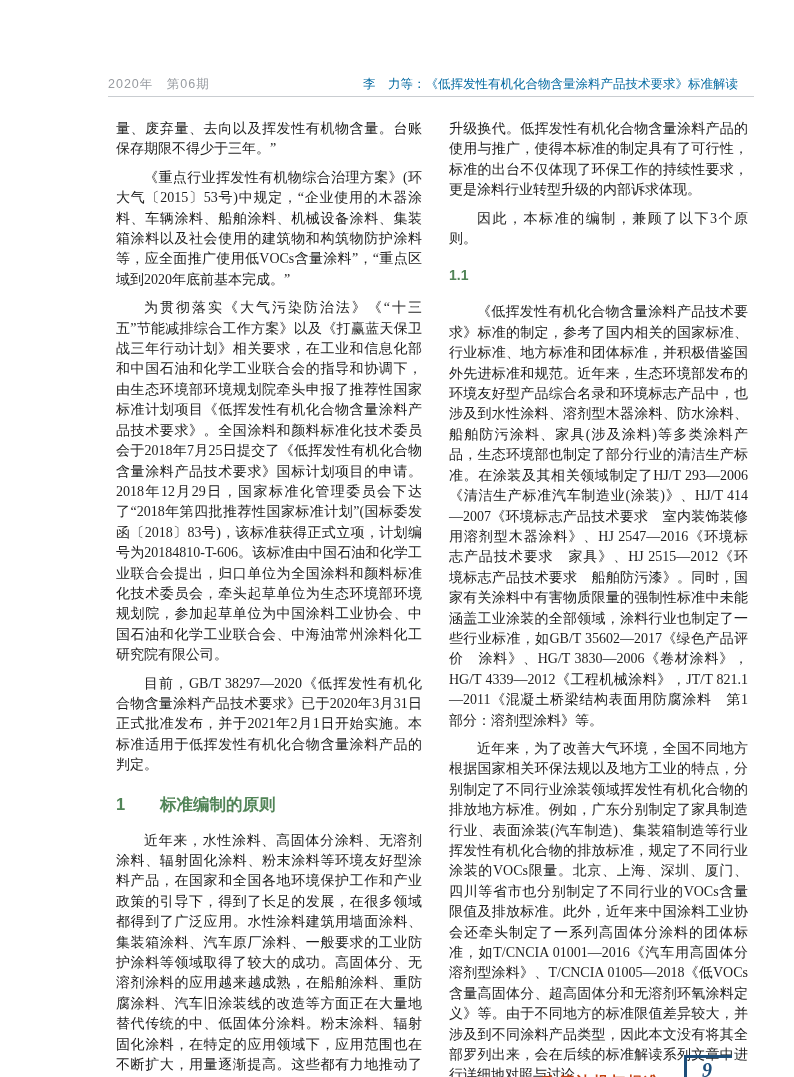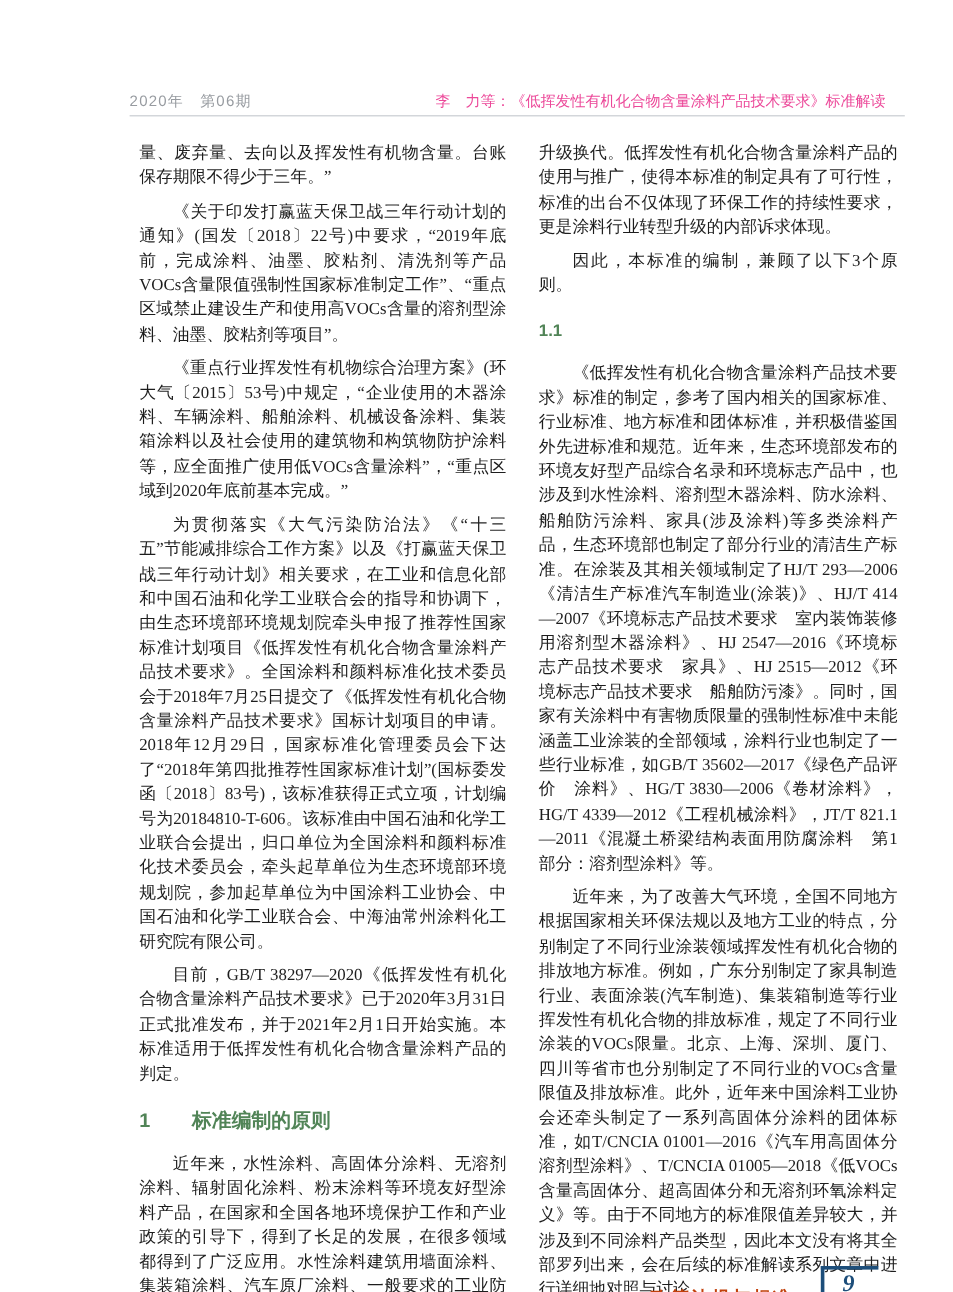--- a/index.html
+++ b/index.html
@@ -12,21 +12,21 @@
     overflow:hidden;
   }
   
   .hdr-left {
     position:absolute; left:76px; top:44px;
     font-size:12.5px; color:#979ba0; letter-spacing:1px;
     font-family:"Liberation Sans", sans-serif;
   }
   .hdr-right {
     position:absolute; right:72px; top:44px;
-    font-size:12.5px; color:#ec4899;
+    font-size:12.5px; color:#0369a1;
     font-family:"Liberation Sans", sans-serif;
   }
   .hdr-rule {
     position:absolute; left:76px; top:64px; width:646px; height:1px;
     background:#c9cdd1;
   }
   
   .col {
     position:absolute; top:79px;
     font-size:14px; line-height:20.4px;
@@ -84,21 +84,20 @@
 <body>
 
 <div class="page">
 
   <div class="hdr-left">2020年　第06期</div>
   <div class="hdr-right">李　力等：《低挥发性有机化合物含量涂料产品技术要求》标准解读</div>
   <div class="hdr-rule"></div>
 
   <div class="col col-left">
     <p class="cont">量、废弃量、去向以及挥发性有机物含量。台账保存期限不得少于三年。”</p>
-    <p>《关于印发打赢蓝天保卫战三年行动计划的通知》(国发〔2018〕22号)中要求，“2019年底前，完成涂料、油墨、胶粘剂、清洗剂等产品VOCs含量限值强制性国家标准制定工作”、“重点区域禁止建设生产和使用高VOCs含量的溶剂型涂料、油墨、胶粘剂等项目”。</p>
     <p>《重点行业挥发性有机物综合治理方案》(环大气〔2015〕53号)中规定，“企业使用的木器涂料、车辆涂料、船舶涂料、机械设备涂料、集装箱涂料以及社会使用的建筑物和构筑物防护涂料等，应全面推广使用低VOCs含量涂料”，“重点区域到2020年底前基本完成。”</p>
     <p>为贯彻落实《大气污染防治法》《“十三五”节能减排综合工作方案》以及《打赢蓝天保卫战三年行动计划》相关要求，在工业和信息化部和中国石油和化学工业联合会的指导和协调下，由生态环境部环境规划院牵头申报了推荐性国家标准计划项目《低挥发性有机化合物含量涂料产品技术要求》。全国涂料和颜料标准化技术委员会于2018年7月25日提交了《低挥发性有机化合物含量涂料产品技术要求》国标计划项目的申请。2018年12月29日，国家标准化管理委员会下达了“2018年第四批推荐性国家标准计划”(国标委发函〔2018〕83号)，该标准获得正式立项，计划编号为20184810-T-606。该标准由中国石油和化学工业联合会提出，归口单位为全国涂料和颜料标准化技术委员会，牵头起草单位为生态环境部环境规划院，参加起草单位为中国涂料工业协会、中国石油和化学工业联合会、中海油常州涂料化工研究院有限公司。</p>
     <p>目前，GB/T 38297—2020《低挥发性有机化合物含量涂料产品技术要求》已于2020年3月31日正式批准发布，并于2021年2月1日开始实施。本标准适用于低挥发性有机化合物含量涂料产品的判定。</p>
     <div class="sec-head" style="color:#518457;">
       <span class="num">1</span>
       <span>标准编制的原则</span>
     </div>
     <p>近年来，水性涂料、高固体分涂料、无溶剂涂料、辐射固化涂料、粉末涂料等环境友好型涂料产品，在国家和全国各地环境保护工作和产业政策的引导下，得到了长足的发展，在很多领域都得到了广泛应用。水性涂料建筑用墙面涂料、集装箱涂料、汽车原厂涂料、一般要求的工业防护涂料等领域取得了较大的成功。高固体分、无溶剂涂料的应用越来越成熟，在船舶涂料、重防腐涂料、汽车旧涂装线的改造等方面正在大量地替代传统的中、低固体分涂料。粉末涂料、辐射固化涂料，在特定的应用领域下，应用范围也在不断扩大，用量逐渐提高。这些都有力地推动了我国涂料行业向低挥发性有机化合物含量涂料的绿色转型与</p>
   </div>
 

